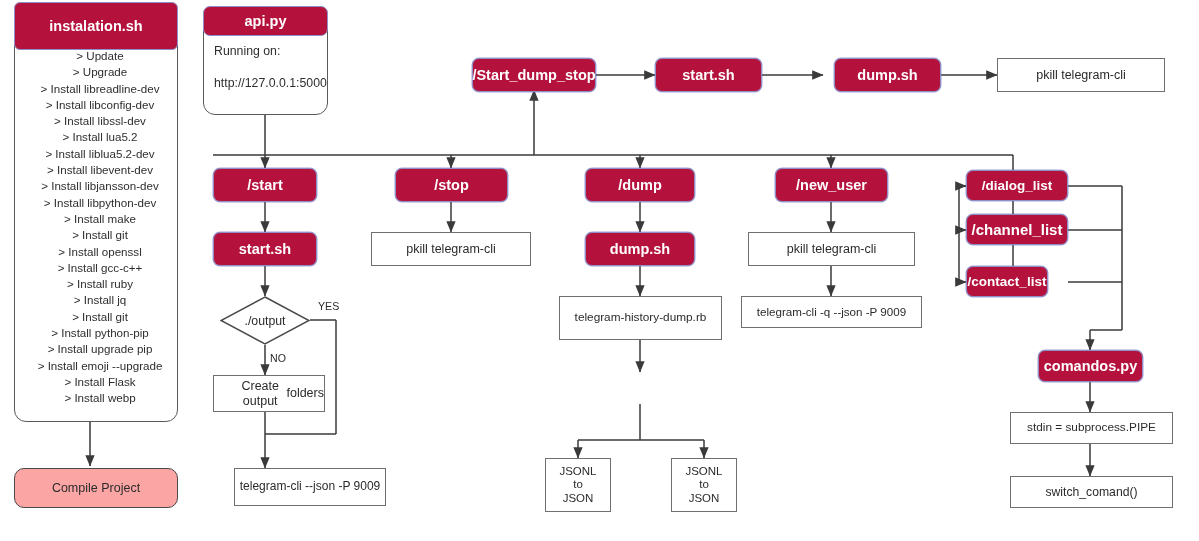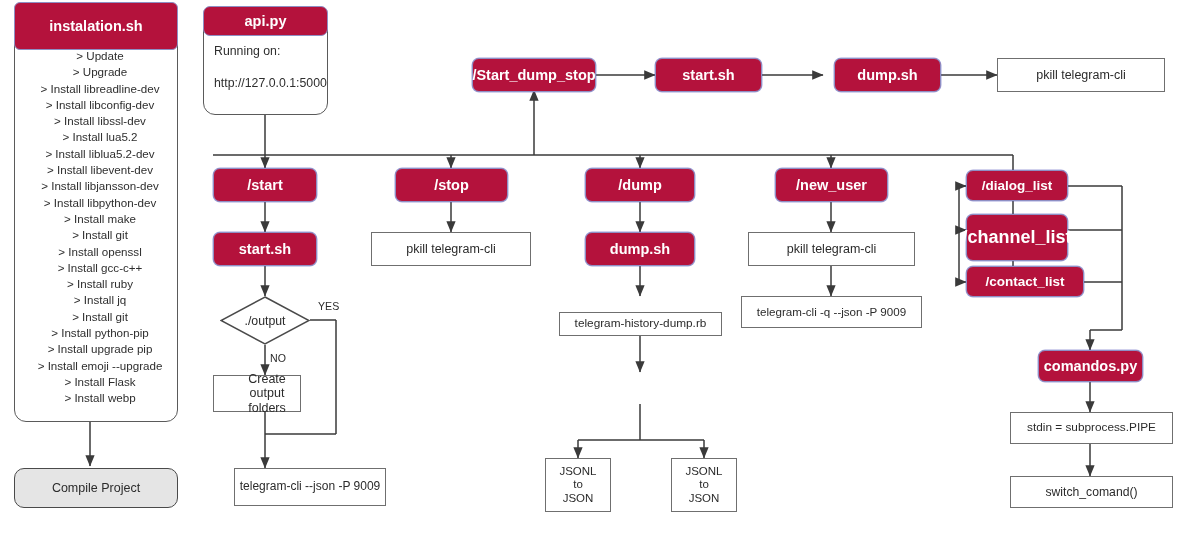--- a/index.html
+++ b/index.html
@@ -11,21 +11,21 @@
   .node{position:absolute;box-sizing:border-box;display:flex;align-items:center;
         justify-content:center;text-align:center;line-height:1.15;}
 
   
   .n-red{background:#B4123C;color:#ffffff;font-weight:bold;font-size:14.5px;
          border-radius:7px;border:1px solid #8e8fc4;
          box-shadow:0 0 0 0.5px rgba(90,90,190,.55);}
   
   .n-box{background:#ffffff;color:#2b2b2b;font-size:12.5px;border:1.4px solid #6f6f6f;}
   
-  .n-round{background:#e5e5e5;color:#2b2b2b;font-size:12.5px;border:1.4px solid #4a4a4a;
+  .n-round{background:#fca5a5;color:#2b2b2b;font-size:12.5px;border:1.4px solid #4a4a4a;
            border-radius:10px;}
 
   
   .panel{position:absolute;box-sizing:border-box;background:#ffffff;
          border:1.3px solid #5a5a5a;border-radius:12px;}
   .panel-head{position:absolute;box-sizing:border-box;background:#B4123C;color:#fff;
               font-weight:bold;font-size:14.5px;display:flex;align-items:center;
               justify-content:center;border-radius:7px;border:1px solid #8e8fc4;z-index:3;}
   .panel-body{position:absolute;box-sizing:border-box;z-index:2;}
   .cmd-list{margin:0;padding:0;list-style:none;text-align:center;}
@@ -160,48 +160,48 @@
 
   <div class="diamond" style="left:220px;top:296px;width:90px;height:49px;">
     <svg class="dshape" viewBox="0 0 90 49" xmlns="http://www.w3.org/2000/svg">
       <polygon points="45,1 89,24.5 45,48 1,24.5" fill="#ffffff" stroke="#4a4a4a" stroke-width="1.5"></polygon>
     </svg>
     <div class="dlabel">./output</div>
   </div>
   <div class="edge-label" style="left:318px;top:300px;">YES</div>
   <div class="edge-label" style="left:270px;top:352px;">NO</div>
 
-  <div class="node n-box" style="left:213px;top:375px;width:88px;height:37px;flex-direction:column;padding-left:20px;">
+  <div class="node n-box" style="left:213px;top:375px;width:112px;height:37px;padding-left:20px;">
     <span>Create output</span>
     <span>folders</span>
   </div>
   <div class="node n-box" style="left:190px;top:468px;width:152px;height:38px;font-size:12px;margin-left:44px;">telegram-cli --json -P 9009</div>
 
   <div class="node n-red" style="left:395px;top:168px;width:113px;height:34px;">/stop</div>
   <div class="node n-box" style="left:371px;top:232px;width:160px;height:34px;">pkill telegram-cli</div>
 
   <div class="node n-red" style="left:585px;top:168px;width:110px;height:34px;">/dump</div>
   <div class="node n-red" style="left:585px;top:232px;width:110px;height:34px;">dump.sh</div>
-  <div class="node n-box" style="left:559px;top:312px;width:163px;height:24px;font-size:11.8px;">telegram-history-dump.rb</div>
+  <div class="node n-box" style="left:559px;top:296px;width:163px;height:44px;font-size:11.8px;">telegram-history-dump.rb</div>
   <div class="node n-box" style="left:545px;top:458px;width:66px;height:54px;flex-direction:column;font-size:11.5px;">
     <span>JSONL</span>
     <span>to</span>
     <span>JSON</span>
   </div>
   <div class="node n-box" style="left:671px;top:458px;width:66px;height:54px;flex-direction:column;font-size:11.5px;">
     <span>JSONL</span>
     <span>to</span>
     <span>JSON</span>
   </div>
 
   <div class="node n-red" style="left:775px;top:168px;width:113px;height:34px;">/new_user</div>
   <div class="node n-box" style="left:748px;top:232px;width:167px;height:34px;">pkill telegram-cli</div>
   <div class="node n-box" style="left:741px;top:296px;width:181px;height:32px;font-size:11.6px;">telegram-cli -q --json -P 9009</div>
 
   <div class="node n-red" style="left:966px;top:170px;width:102px;height:31px;font-size:13.5px;">/dialog_list</div>
-  <div class="node n-red" style="left:966px;top:214px;width:102px;height:47px;font-size:18px;text-align:right;">/channel_list</div>
-  <div class="node n-red" style="left:966px;top:266px;width:118px;height:31px;font-size:13.5px;">/contact_list</div>
+  <div class="node n-red" style="left:966px;top:214px;width:102px;height:31px;font-size:15px;text-align:right;">/channel_list</div>
+  <div class="node n-red" style="left:966px;top:266px;width:82px;height:31px;font-size:13.5px;">/contact_list</div>
 
   <div class="node n-red" style="left:1038px;top:350px;width:105px;height:32px;">comandos.py</div>
   <div class="node n-box" style="left:1010px;top:412px;width:163px;height:32px;font-size:11.8px;">stdin = subprocess.PIPE</div>
   <div class="node n-box" style="left:1010px;top:476px;width:163px;height:32px;font-size:12.2px;">switch_comand()</div>
 
 </div>
 
 </body></html>

